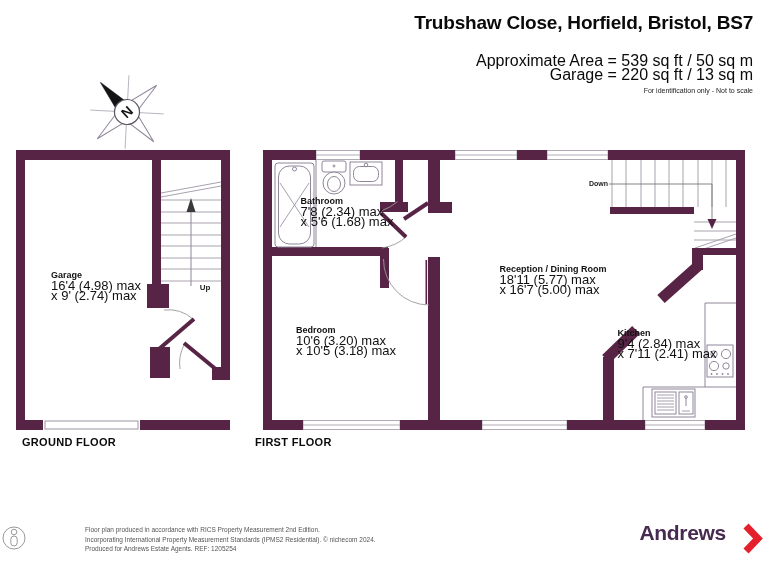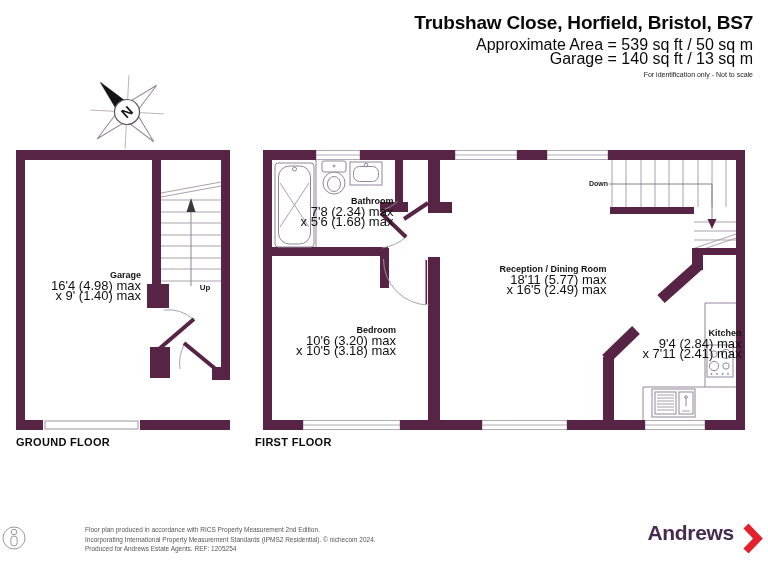--- a/index.html
+++ b/index.html
@@ -1,30 +1,30 @@
 <!DOCTYPE html>
 <html><head>
 <meta charset="utf-8">
 <style>
   html,body{margin:0;padding:0;background:#fff}
   .canvas{position:relative;width:768px;height:576px;background:#fff;overflow:hidden;
           font-family:"Liberation Sans",sans-serif;color:#111}
   .plan-svg{position:absolute;left:0;top:0}
   .hdr{position:absolute;top:12px;right:15px;text-align:right}
-  .hdr .title{font-size:19px;font-weight:bold;letter-spacing:-0.2px;margin-bottom:4px;color:#0a0a0a}
+  .hdr .title{font-size:19px;font-weight:bold;letter-spacing:-0.2px;margin-bottom:20px;color:#0a0a0a}
   .hdr .al{font-size:16px;line-height:14px;color:#0a0a0a}
   .hdr .disc{font-size:7px;margin-top:5px;color:#222}
-  .room{position:absolute;transform:translateX(-50%);text-align:right;white-space:nowrap}
+  .room{position:absolute;transform:translateX(-50%);text-align:left;white-space:nowrap}
   .room .rn{font-size:9px;font-weight:bold;line-height:10.5px}
   .room .rd{font-size:13px;line-height:10px}
   .floor-label{position:absolute;font-size:11px;font-weight:bold;letter-spacing:0.3px;color:#0a0a0a}
   .stair-label{position:absolute;font-size:8px;font-weight:bold;color:#222}
   .stair-label.down{font-size:7px}
   .footer{position:absolute;left:85px;top:525px;font-size:6.5px;line-height:9.5px;color:#555}
-  .brand{position:absolute;right:12px;top:521px;display:flex;align-items:center;gap:2px}
+  .brand{position:absolute;right:20px;top:521px;display:flex;align-items:center;gap:2px}
   .brand .bn{font-size:21px;font-weight:bold;color:#472a50;letter-spacing:-0.3px}
 </style>
 </head>
 <body>
 
 <div class="canvas">
 
   <svg class="plan-svg" width="768" height="576" viewBox="0 0 768 576">
 
     <g>
@@ -238,58 +238,58 @@
     </g>
 
     <g>
       <path d="M 746,526 L 758,538.5 L 746,551" fill="none" stroke="#e4202c" stroke-width="7" stroke-linejoin="miter"></path>
     </g>
   </svg>
 
   <div class="hdr">
     <div class="title">Trubshaw Close, Horfield, Bristol, BS7</div>
     <div class="al">Approximate Area = 539 sq ft / 50 sq m</div>
-    <div class="al">Garage = 140 sq ft / 13 sq m</div>
+    <div class="al">Garage = 220 sq ft / 13 sq m</div>
     <div class="disc">For identification only - Not to scale</div>
   </div>
 
   <div class="room" style="left:96px;top:270px">
     <div class="rn">Garage</div>
     <div class="rd">16'4 (4.98) max</div>
-    <div class="rd">x 9' (1.40) max</div>
+    <div class="rd">x 9' (2.74) max</div>
   </div>
 
   <div class="room" style="left:347px;top:196px">
     <div class="rn">Bathroom</div>
     <div class="rd">7'8 (2.34) max</div>
     <div class="rd">x 5'6 (1.68) max</div>
   </div>
 
   <div class="room" style="left:346px;top:325px">
     <div class="rn">Bedroom</div>
     <div class="rd">10'6 (3.20) max</div>
     <div class="rd">x 10'5 (3.18) max</div>
   </div>
 
   <div class="room" style="left:553px;top:264px">
     <div class="rn">Reception / Dining Room</div>
     <div class="rd">18'11 (5.77) max</div>
-    <div class="rd">x 16'5 (2.49) max</div>
-  </div>
-
-  <div class="room" style="left:692px;top:328px">
+    <div class="rd">x 16'7 (5.00) max</div>
+  </div>
+
+  <div class="room" style="left:667px;top:328px">
     <div class="rn">Kitchen</div>
     <div class="rd">9'4 (2.84) max</div>
     <div class="rd">x 7'11 (2.41) max</div>
   </div>
 
   <div class="stair-label" style="left:205px;top:283px;transform:translateX(-50%)">Up</div>
   <div class="stair-label down" style="left:608px;top:180px;transform:translateX(-100%)">Down</div>
 
-  <div class="floor-label" style="left:16px;top:436px">GROUND FLOOR</div>
+  <div class="floor-label" style="left:22px;top:436px">GROUND FLOOR</div>
   <div class="floor-label" style="left:255px;top:436px">FIRST FLOOR</div>
 
   <div class="footer">
     <div>Floor plan produced in accordance with RICS Property Measurement 2nd Edition.</div>
     <div>Incorporating International Property Measurement Standards (IPMS2 Residential).  © nichecom 2024.</div>
     <div>Produced for Andrews Estate Agents.   REF: 1205254</div>
   </div>
 
   <div class="brand">
     <span class="bn">Andrews</span>

